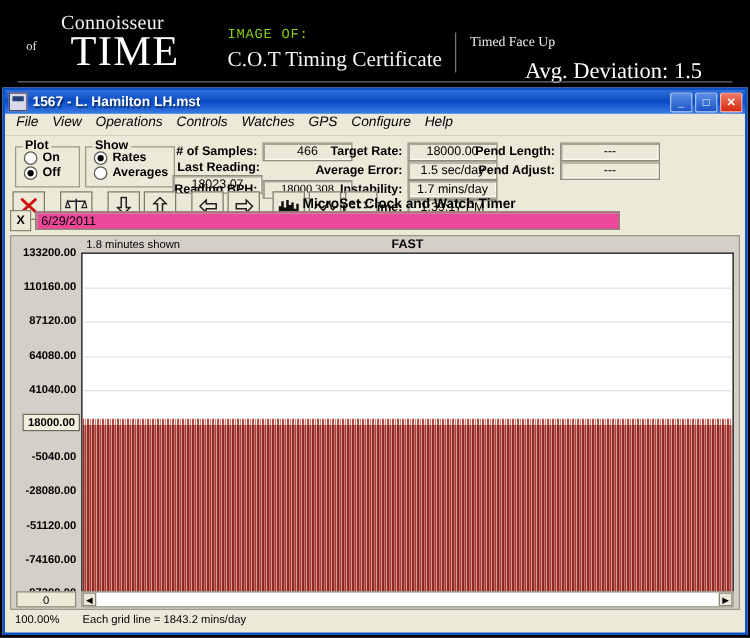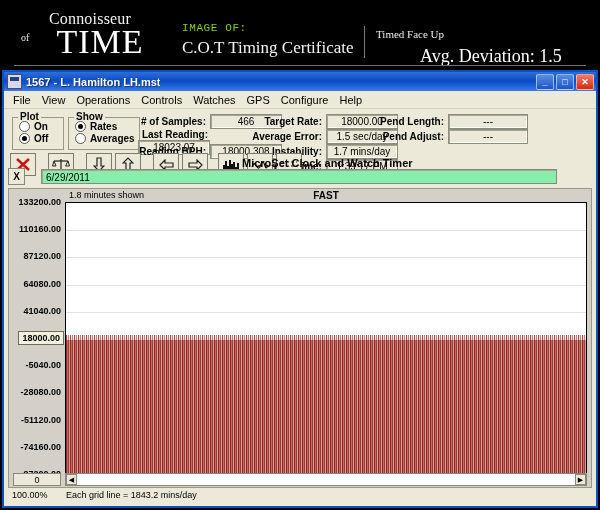--- a/index.html
+++ b/index.html
@@ -91,22 +91,23 @@
     border-radius: 2px; font-size: 9px; color: #fff; font-weight: bold;
     display: flex; align-items: center; justify-content: center;
     line-height: 1;
   }
   .winbtn.min { background: linear-gradient(#5b8ee8, #1b55c4); }
   .winbtn.max { background: linear-gradient(#5b8ee8, #1b55c4); }
   .winbtn.close { background: linear-gradient(#f07a63, #d52b12); }
 
   #menubar {
     height: 17px; background: #ece9d8;
-    display: flex; align-items: center; padding-left: 4px;
+    display: flex; align-items: flex-start; padding-left: 4px;
     border-bottom: 1px solid #d6d2bd;
+    font-style: italic;
   }
   .menu-item {
     font-size: 11px; color: #000; padding: 1px 6px 1px 5px; white-space: nowrap;
   }
 
   
   #controls {
     position: relative; height: 72px; background: #ece9d8;
   }
   .gbox {
@@ -159,21 +160,21 @@
   
   #daterow {
     position: absolute; left: 4px; top: 96px; display: flex; align-items: center;
   }
   #date-x {
     width: 15px; height: 15px; border: 1px solid #8a8878; background: #ece9d8;
     font-size: 10px; font-weight: bold; display: flex;
     align-items: center; justify-content: center; color: #000;
   }
   #date-field {
-    width: 516px; height: 15px; margin-left: 16px; background: #86efac;
+    width: 468px; height: 15px; margin-left: 3px; background: #ec4899;
     border: 1px solid #8a8878;
     box-shadow: inset 1px 1px 0 #a6a496;
     font-size: 10px; line-height: 15px; padding-left: 4px; color: #000;
     box-sizing: border-box;
   }
 
   
   #chartwrap {
     position: absolute; left: 4px; top: 116px; width: 584px; height: 300px;
     background: #d4d0c8; border: 1px solid #9a9887; box-sizing: border-box;
@@ -326,21 +327,21 @@
       <div class="field-row" style="left:130px; top:5px;">
         <span class="field-label" style="width:72px;"># of Samples:</span>
         <span class="field-box" style="width:70px;">466</span>
       </div>
       <div class="field-row" style="left:130px; top:20px;flex-direction:column;">
         <span class="field-label" style="width:72px;">Last Reading:</span>
         <span class="field-box" style="width:70px;">18023.07</span>
       </div>
       <div class="field-row" style="left:130px; top:35px;">
         <span class="field-label" style="width:72px;">Reading BPH:</span>
-        <span class="field-box" style="width:70px;">18000.308</span>
+        <span class="field-box" style="width:70px;font-family:Liberation Serif, serif;">18000.308</span>
       </div>
 
       <div class="field-row" style="left:244px; top:5px;">
         <span class="field-label" style="width:74px;">Target Rate:</span>
         <span class="field-box" style="width:70px;">18000.00</span>
       </div>
       <div class="field-row" style="left:244px; top:20px;">
         <span class="field-label" style="width:74px;">Average Error:</span>
         <span class="field-box" style="width:70px;">1.5 sec/day</span>
       </div>

